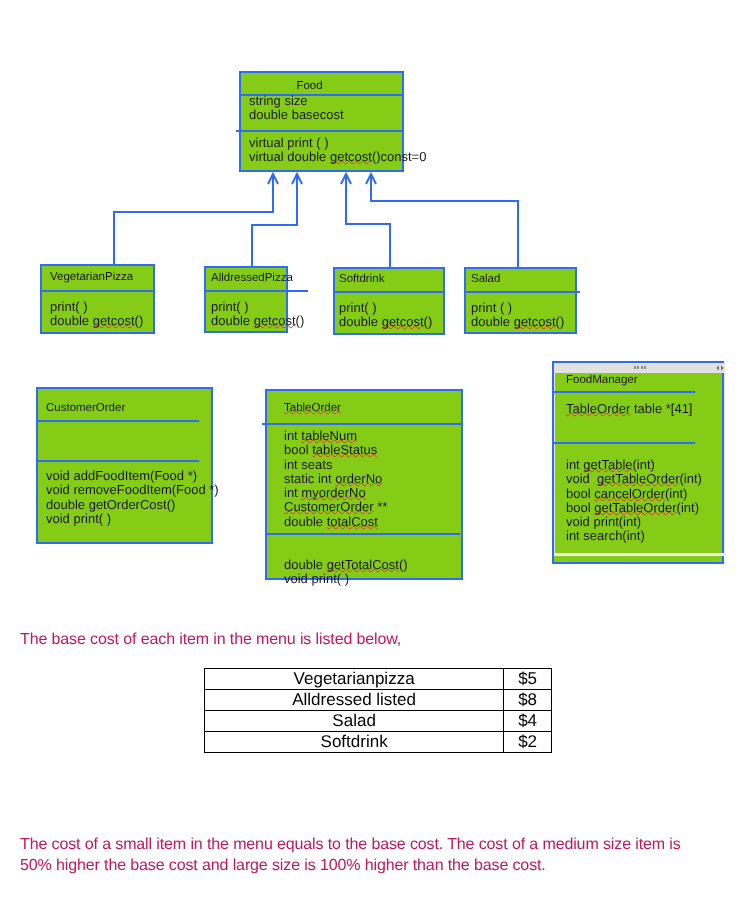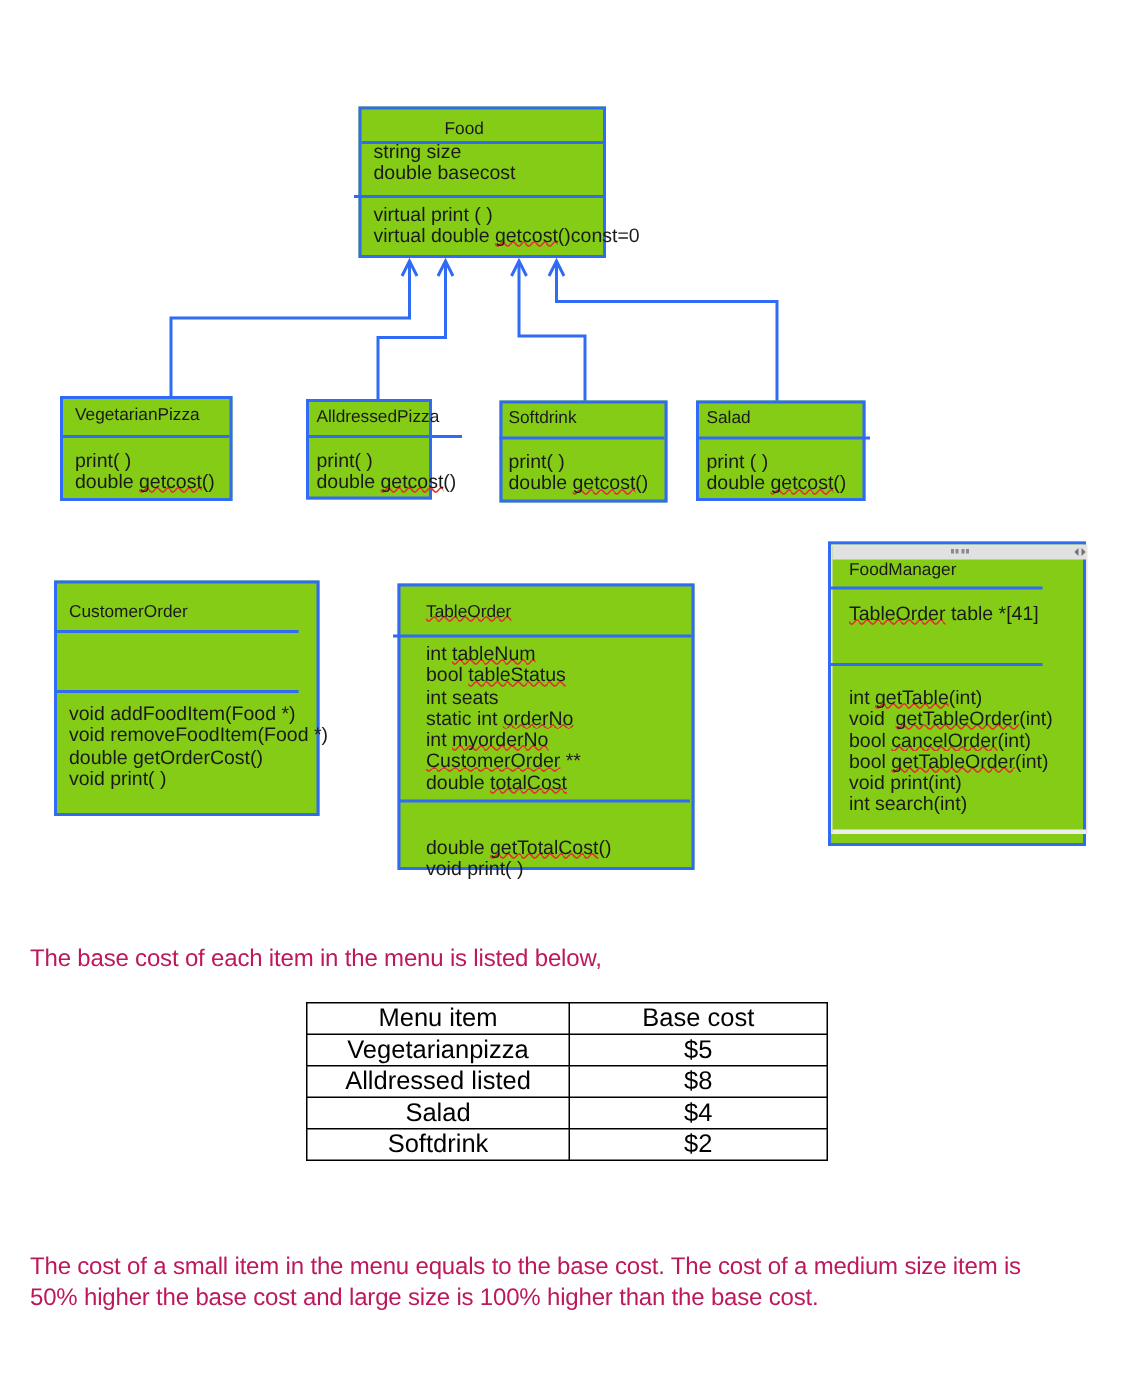--- a/index.html
+++ b/index.html
@@ -157,24 +157,20 @@
       <div>void print(int)</div>
       <div>int search(int)</div>
     </div>
   </div>
 
   <div class="ptext" style="left:20px;top:630px;">The base cost of each item in the menu is listed below,</div>
 
   <table class="menu" style="left:204px;top:668px;width:348px;">
     <tbody>
     <tr>
-      <td style="width:174px;">Menu item</td>
-      <td>Base cost</td>
-    </tr>
-    <tr>
       <td>Vegetarianpizza</td>
       <td>$5</td>
     </tr>
     <tr>
       <td>Alldressed listed</td>
       <td>$8</td>
     </tr>
     <tr>
       <td>Salad</td>
       <td>$4</td>

